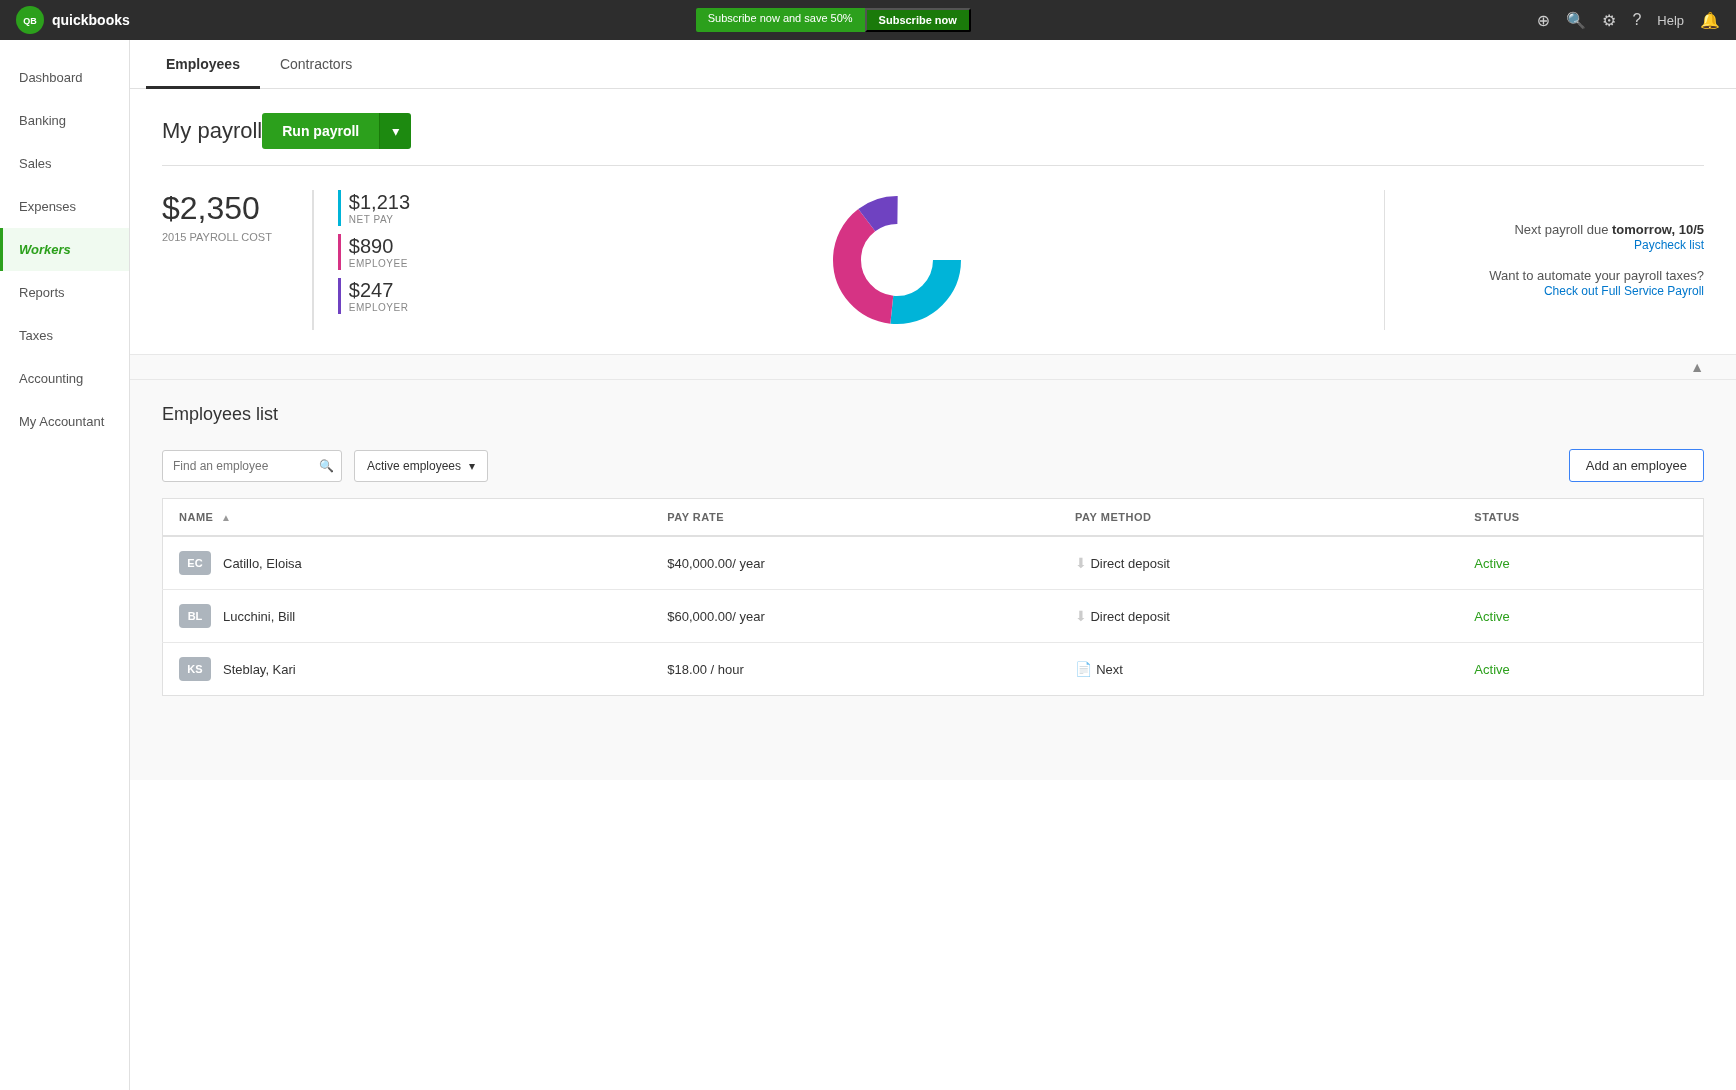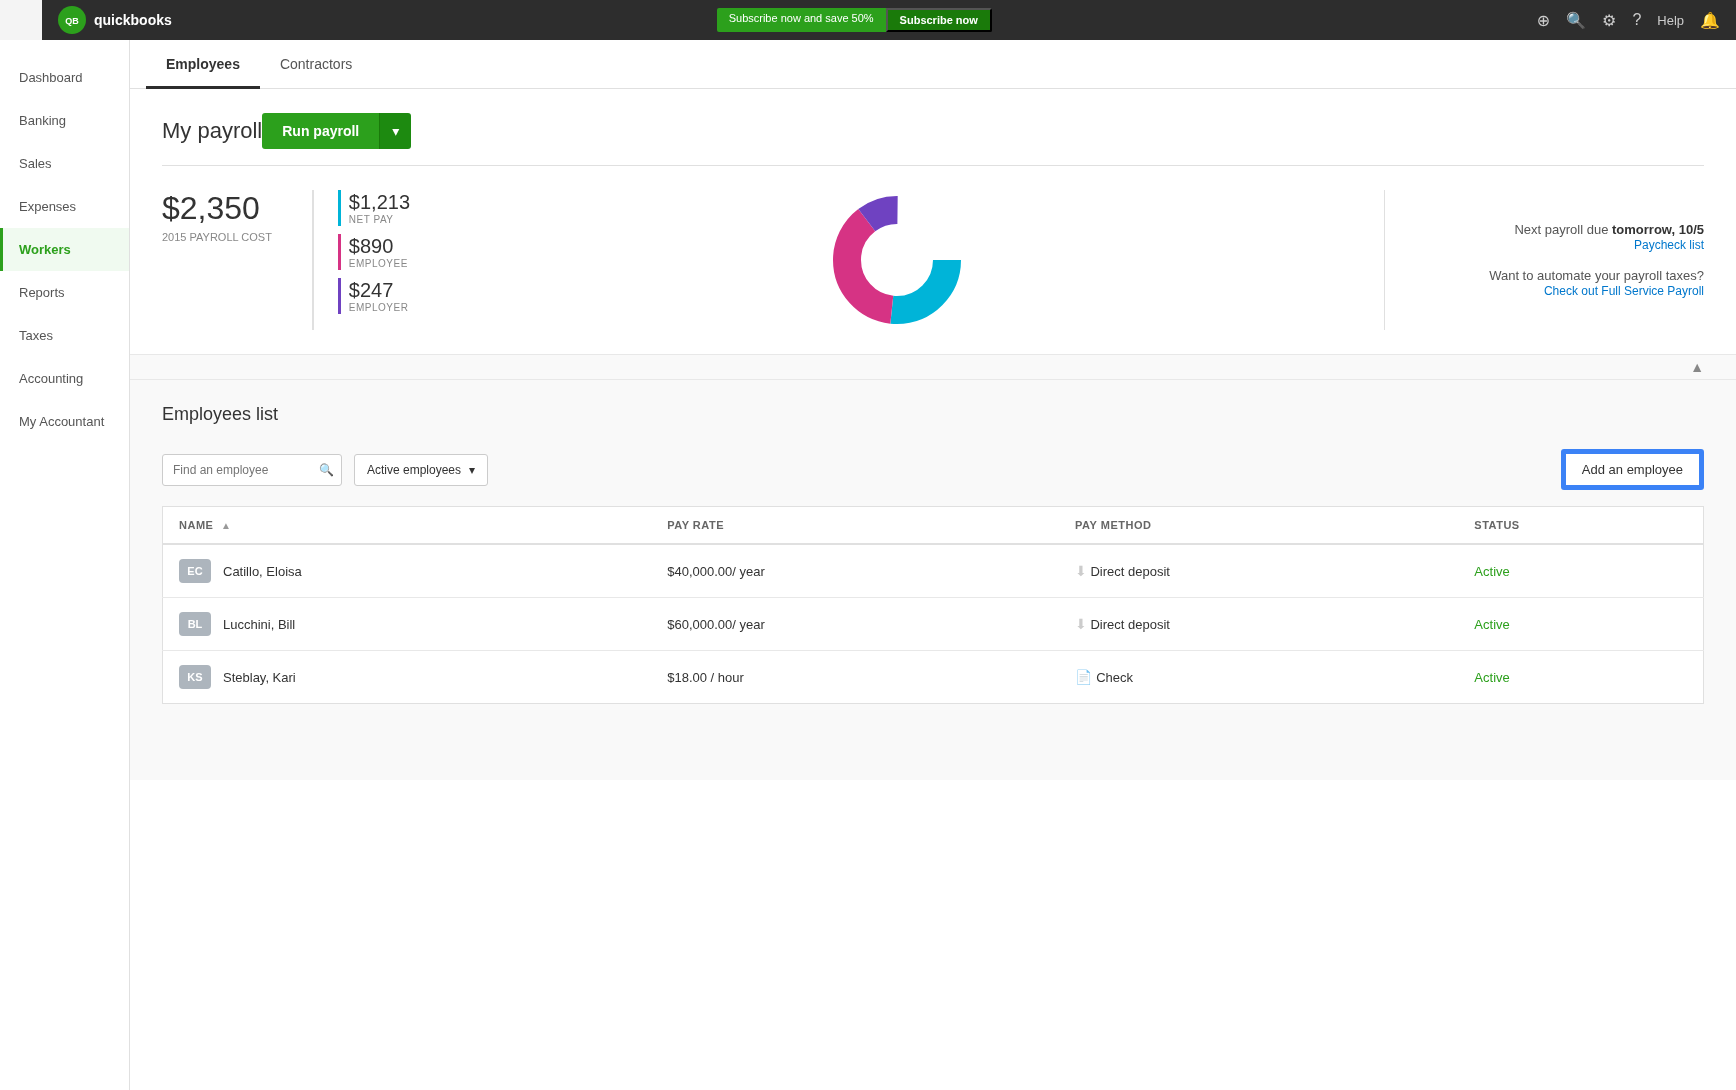--- a/index.html
+++ b/index.html
@@ -8,21 +8,20 @@
     
     .topbar {
       height: 40px;
       background: #2d2d2d;
       display: flex;
       align-items: center;
       padding: 0 16px;
       position: fixed;
       top: 0; left: 0; right: 0;
       z-index: 100;
-      margin-left: 42px;
     }
     .topbar-logo { display: flex; align-items: center; gap: 8px; color: white; font-weight: bold; font-size: 14px; }
     .logo-icon { width: 28px; height: 28px; background: #2ca01c; border-radius: 50%; display: flex; align-items: center; justify-content: center; color: white; font-size: 10px; font-weight: bold; }
     .topbar-center { flex: 1; display: flex; justify-content: center; }
     .subscribe-banner { background: #2ca01c; color: white; font-size: 11px; padding: 4px 12px; border-radius: 2px 0 0 2px; }
     .subscribe-btn { background: #1a7a0a; color: white; font-size: 11px; padding: 4px 12px; border-radius: 0 2px 2px 0; font-weight: bold; cursor: pointer; }
     .topbar-right { display: flex; align-items: center; gap: 16px; color: #ccc; }
     .topbar-icon { font-size: 16px; cursor: pointer; color: #ccc; }
     .help-text { color: #ccc; font-size: 13px; }
 
@@ -40,20 +39,21 @@
       cursor: pointer;
       color: #555;
       font-size: 13px;
       border-left: 3px solid transparent;
     }
     .sidebar-item.active {
       color: #2ca01c;
       border-left: 3px solid #2ca01c;
       font-weight: 600;
       background: #f0faf0;
+      font-style: italic;
     }
 
     
     .main {
       margin-left: 130px;
       margin-top: 40px;
       background: #fff;
       min-height: calc(100vh - 40px);
     }
 
@@ -180,21 +180,21 @@
       padding: 8px 12px;
       font-size: 12px;
       background: #fff;
       cursor: pointer;
       display: flex;
       align-items: center;
       gap: 8px;
     }
     .add-employee-btn {
       background: white;
-      border: 5px solid #3b82f6;
+      border: 1px solid #3b82f6;
       border-radius: 3px;
       padding: 8px 16px;
       font-size: 13px;
       cursor: pointer;
       color: #333;
     }
 
     
     .employee-table {
       width: 100%;
@@ -434,21 +434,21 @@
         <div class="name-cell">
           <div class="avatar-badge" style="background:#adb5bd;">KS</div>
           <span>Steblay, Kari</span>
         </div>
       </td>
       <td>
         <span>$18.00 / hour</span>
       </td>
       <td>
         <span class="pay-icon">📄</span>
-        <span> Check</span>
+        <span> Next</span>
       </td>
       <td>
         <span class="status-active">Active</span>
       </td>
     </tr>
         </tbody>
     </table>
   </div>
 
 </div>

